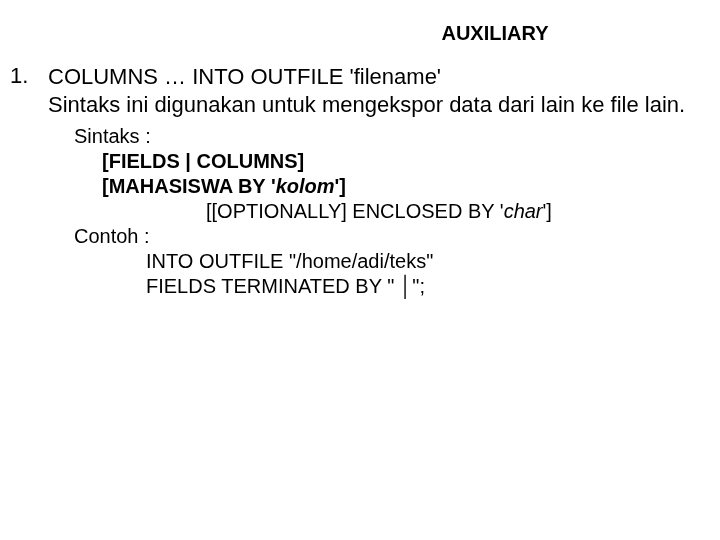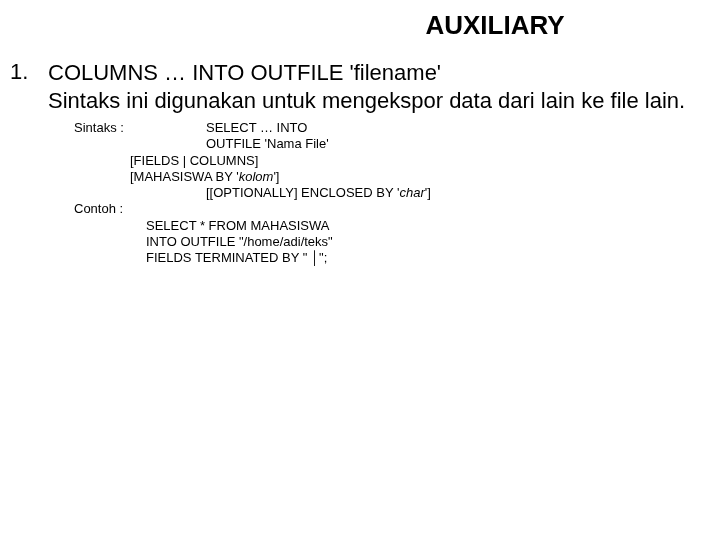--- a/index.html
+++ b/index.html
@@ -12,58 +12,59 @@
     width: 720px;
     height: 540px;
     box-sizing: border-box;
   }
   .slide {
     padding: 10px 20px 10px 10px;
     box-sizing: border-box;
   }
   .title {
     text-align: center;
-    font-size: 26px;
+    font-size: 20px;
     font-weight: bold;
-    margin: 0 0 18px 0;
+    margin: 12px 0 18px 0;
     padding-left: 280px;
   }
   .item {
     display: flex;
     align-items: flex-start;
     margin-left: 0px;
   }
   .num {
     width: 38px;
     flex: 0 0 38px;
     font-size: 22px;
   }
   .body {
     flex: 1;
     font-size: 22px;
     line-height: 1.25;
   }
   .sub {
     margin-left: 64px;
-    font-size: 13px;
+    font-size: 20px;
     line-height: 1.25;
     margin-top: 6px;
   }
   .syn-row {
     display: flex;
   }
   .syn-label {
     width: 132px;
     flex: 0 0 132px;
   }
   .syn-col {
     flex: 1;
   }
   .ind1 {
-    margin-left: 56px;
+    margin-left: 28px;
+    font-weight: bold;
   }
   .ind2 {
     margin-left: 132px;
   }
   .ex-ind {
     margin-left: 72px;
   }
   em, .it { font-style: italic; }
 </style>
 </head>
@@ -77,33 +78,28 @@
     <div class="num">1.</div>
     <div class="body">
       <div>COLUMNS … INTO OUTFILE 'filename'</div>
       <div>Sintaks ini digunakan untuk mengekspor data dari lain ke file lain.</div>
     </div>
   </div>
 
   <div class="sub">
     <div class="syn-row">
       <div class="syn-label">Sintaks  :</div>
-      <div class="syn-col">
-        <div>SELECT … INTO</div>
-        <div>OUTFILE 'Nama File'</div>
-      </div>
     </div>
     <div class="ind1">[FIELDS | COLUMNS]</div>
     <div class="ind1">
       <span>[MAHASISWA BY '</span><span class="it">kolom</span><span>']</span>
     </div>
     <div class="ind2">
       <span>[[OPTIONALLY] ENCLOSED BY '</span><span class="it">char</span><span>']</span>
     </div>
 
     <div>Contoh :</div>
 
-    <div class="ex-ind">SELECT * FROM MAHASISWA</div>
     <div class="ex-ind">INTO OUTFILE "/home/adi/teks"</div>
     <div class="ex-ind">FIELDS TERMINATED BY " │";</div>
   </div>
 
 </div>
 
 </body></html>

